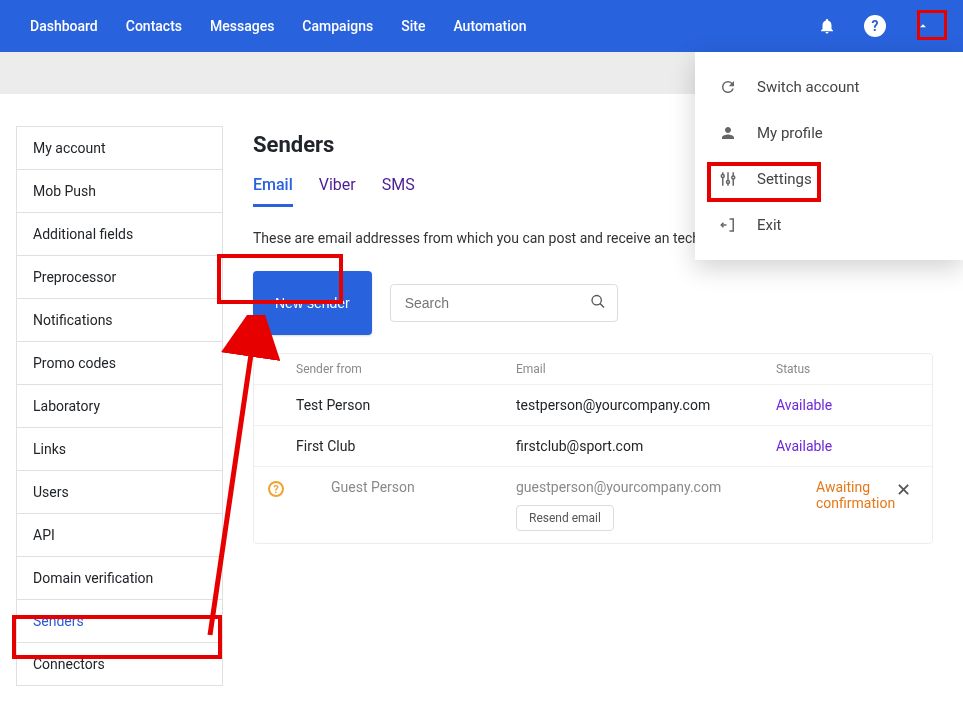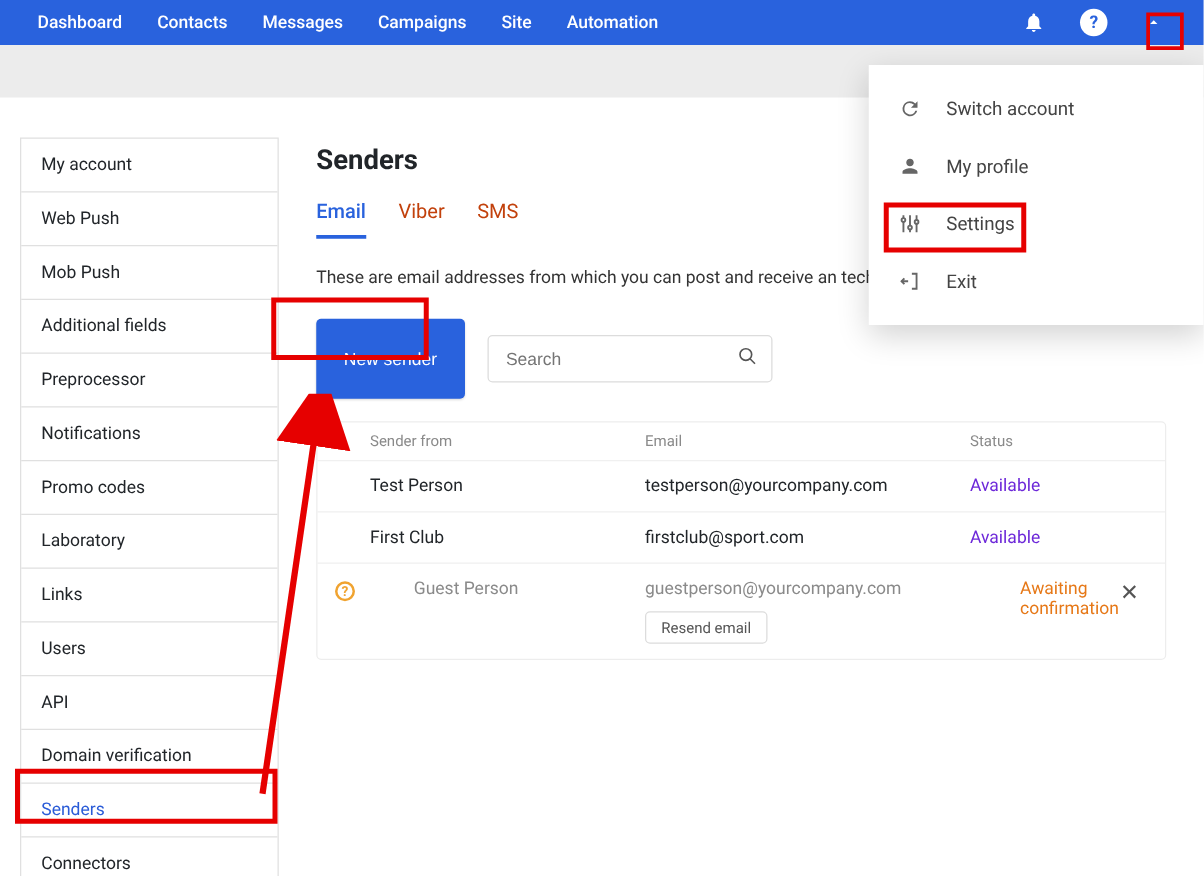--- a/index.html
+++ b/index.html
@@ -9,21 +9,21 @@
     font-size: 14px;
     color: #212529;
     background: #fff;
     width: 963px;
     height: 701px;
     overflow: hidden;
     position: relative;
   }
   .topnav {
     background: #2962dd;
-    height: 36px;
+    height: 52px;
     display: flex;
     align-items: center;
     padding: 0 16px;
     color: #fff;
     position: relative;
     z-index: 5;
   }
   .topnav .nav-item {
     padding: 0 14px;
     font-size: 14px;
@@ -110,21 +110,21 @@
     margin: 6px 0 18px 0;
   }
   .tabs {
     display: flex;
     gap: 26px;
     border-bottom: 1px solid transparent;
     margin-bottom: 20px;
   }
   .tab {
     font-size: 16px;
-    color: #c2410c;
+    color: #4c1d95;
     padding-bottom: 10px;
     cursor: pointer;
   }
   .tab.active { color: #2962dd; border-bottom: 3px solid #2962dd; font-weight: 500;}
   .desc-text { color: #333; line-height: 1.5; max-width: 600px;}
   .actions-row {
     display: flex;
     gap: 18px;
     align-items: center;
     margin: 22px 0 18px 0;
@@ -324,21 +324,20 @@
 </div>
 
 <div class="highlight-box-settings"></div>
 
 <div class="subbar"></div>
 
 <div class="page">
 
   <div class="sidebar">
     <div class="side-item">My account</div>
-    <div class="side-item">Web Push</div>
     <div class="side-item">Mob Push</div>
     <div class="side-item">Additional fields</div>
     <div class="side-item">Preprocessor</div>
     <div class="side-item">Notifications</div>
     <div class="side-item">Promo codes</div>
     <div class="side-item">Laboratory</div>
     <div class="side-item">Links</div>
     <div class="side-item">Users</div>
     <div class="side-item">API</div>
     <div class="side-item">Domain verification</div>

